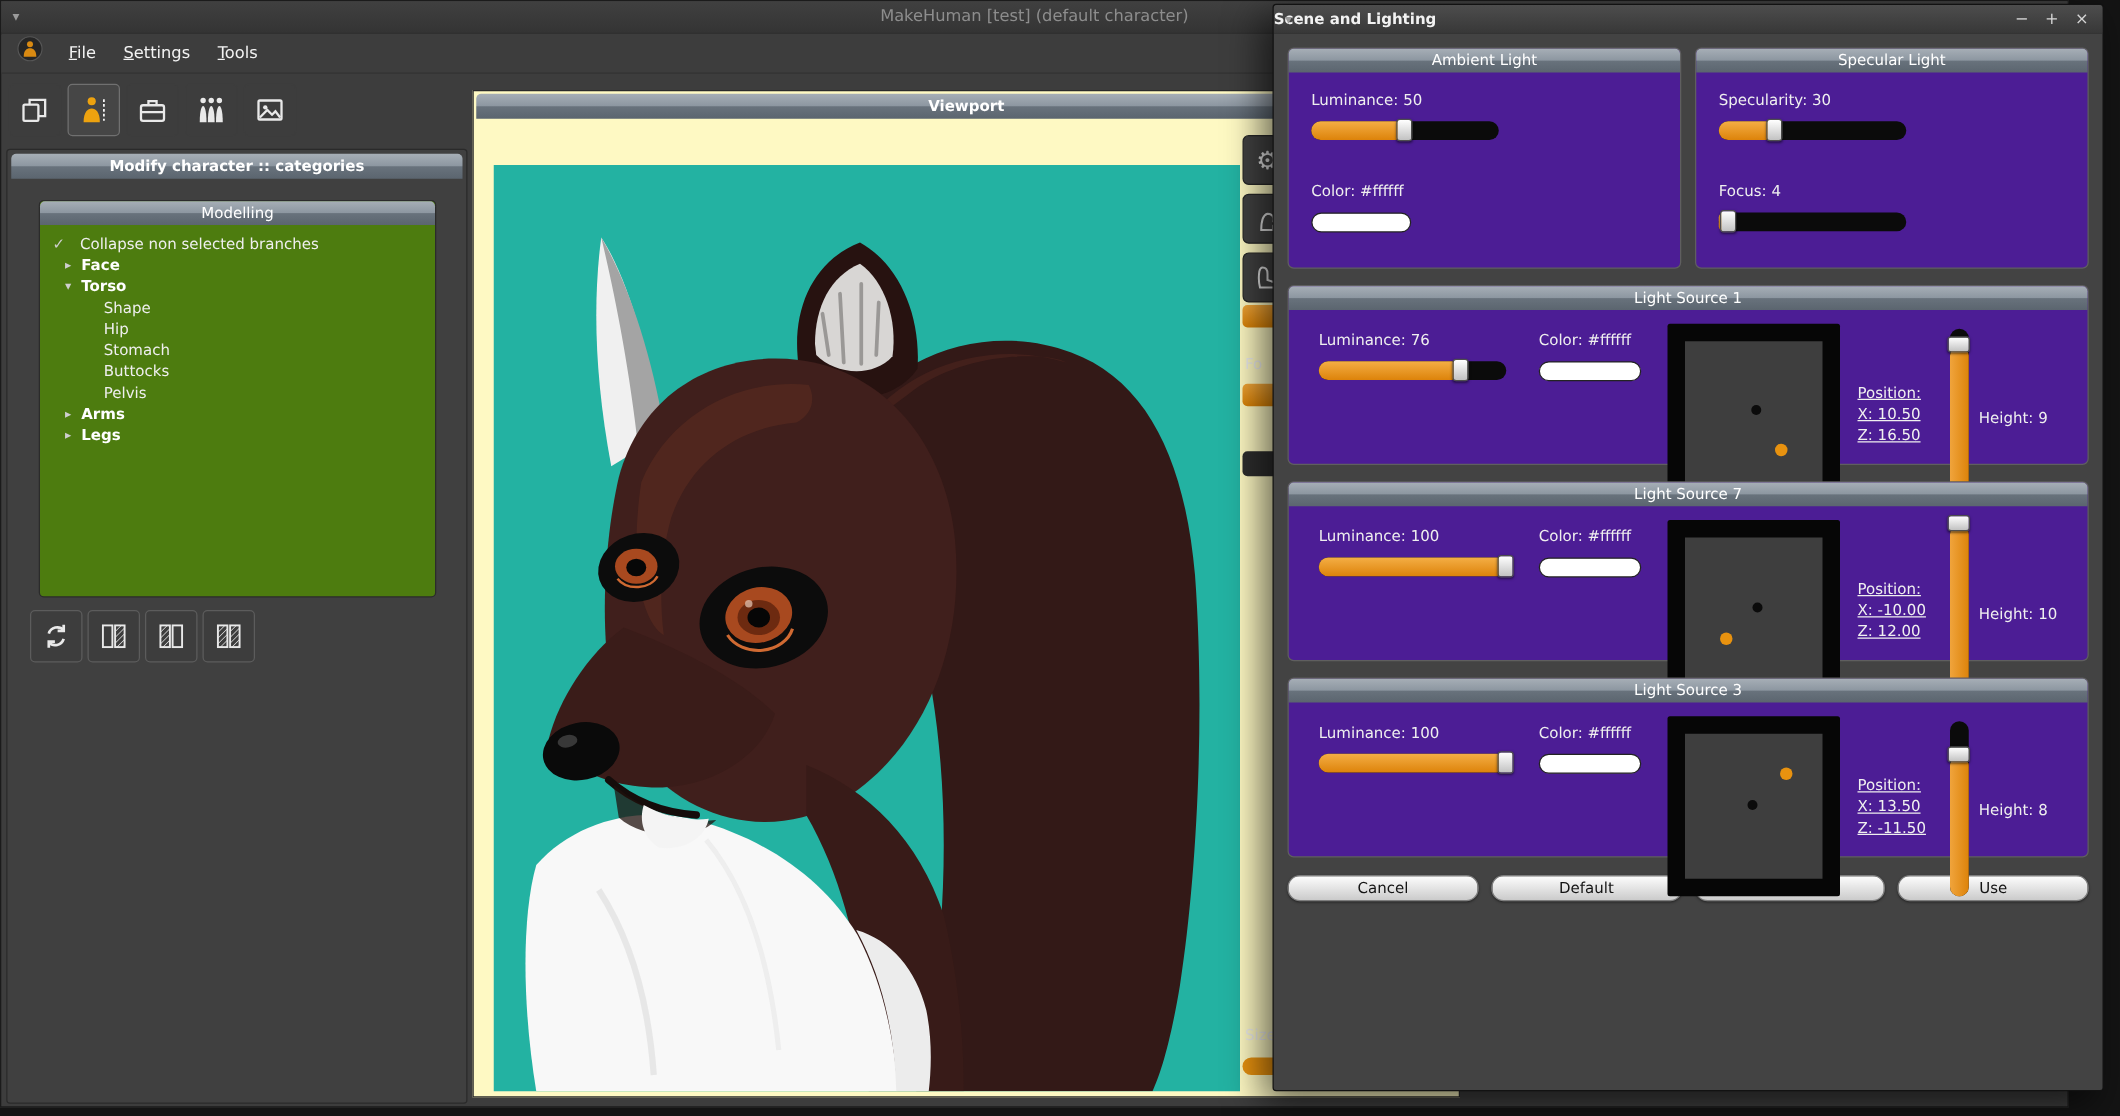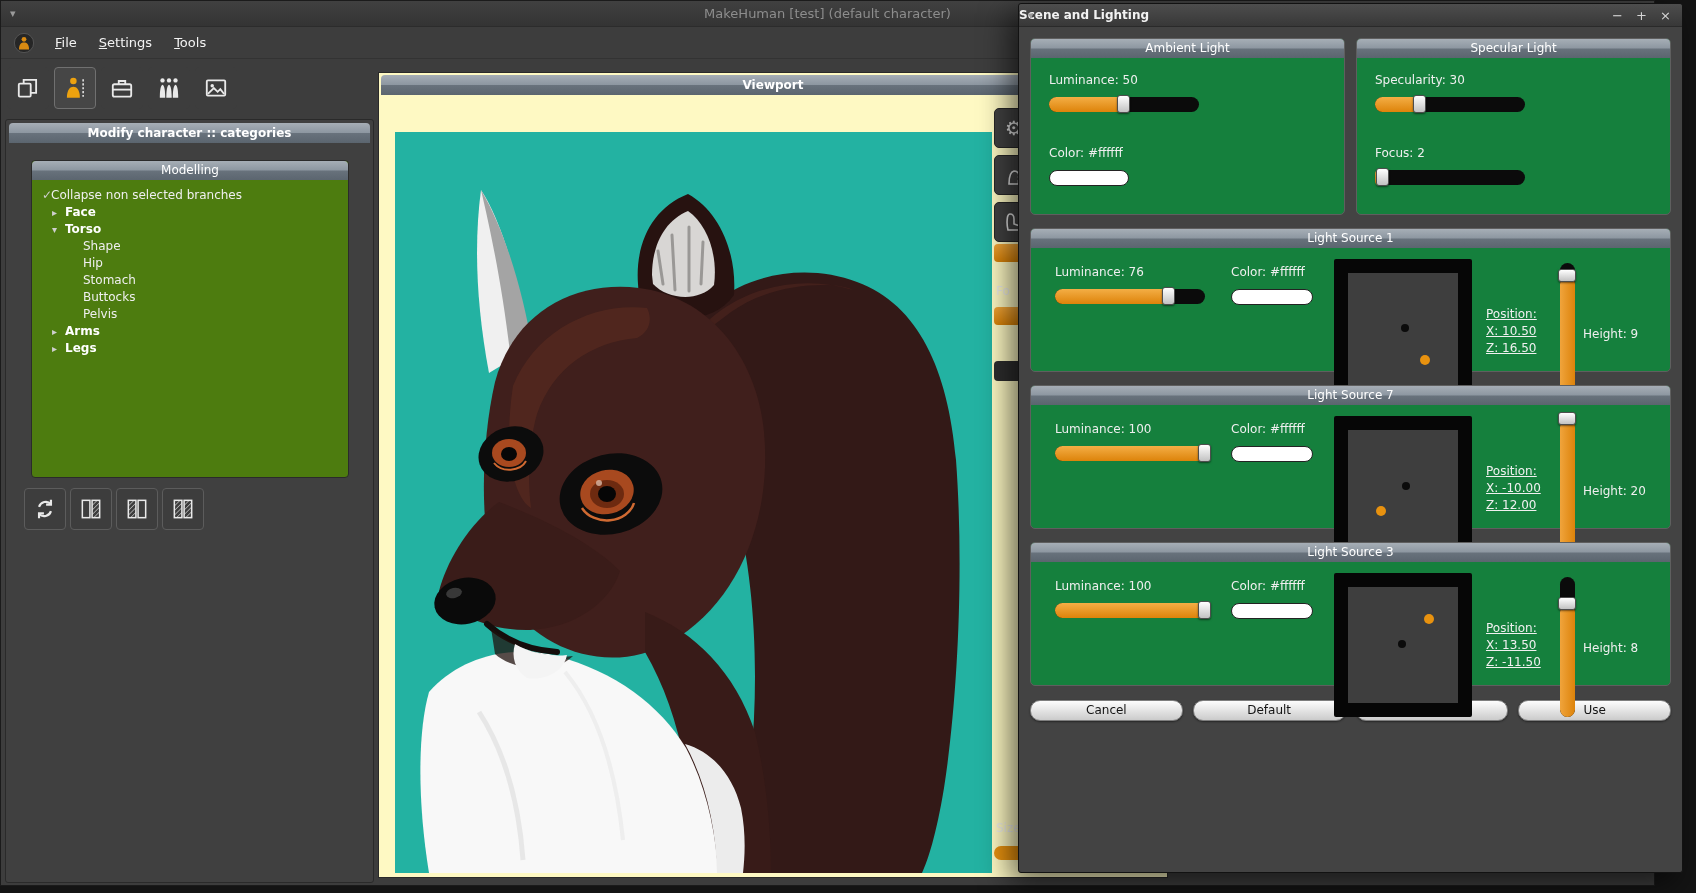--- a/index.html
+++ b/index.html
@@ -7,21 +7,21 @@
     font-family:"DejaVu Sans","Liberation Sans",sans-serif; font-size:12px; color:#ececec; }
 
   
   #main-window { position:absolute; left:0; top:0; width:1655px; height:886px;
     background:#3d3d3d; border:1px solid #1b1b1b; }
   #titlebar { position:absolute; left:0; top:0; right:0; height:26px;
     background:linear-gradient(#404040,#343434); border-bottom:1px solid #2c2c2c; }
   .win-arrow { position:absolute; left:9px; top:0; line-height:26px; color:#9a9a9a; font-size:11px; }
   #titlebar .title { display:block; text-align:center; line-height:26px; color:#8d8d8d; font-size:13px; }
   #menubar { position:absolute; left:0; top:27px; right:0; height:31px; background:#3d3d3d;
-    border-bottom:1px solid #333; display:flex; align-items:center; }
+    border-bottom:1px solid #333; display:flex; }
   #menubar .logo { width:22px; height:22px; margin:0 9px 0 12px; }
   .menu-item { display:inline-block; padding:0 11px; line-height:30px; color:#f3f3f3; font-size:13px; }
   .menu-item::first-letter { text-decoration:underline; }
 
   #main-toolbar { position:absolute; left:6px; top:66px; display:flex; gap:5px; }
   .tool-btn { width:42px; height:42px; background:#3d3d3d; border:1px solid #3d3d3d; border-radius:4px;
     display:flex; align-items:center; justify-content:center; }
   .tool-btn.active { border-color:#707070; background:#464646; }
 
   
@@ -32,21 +32,21 @@
   
   #left-panel { position:absolute; left:4px; top:118px; width:369px; height:764px;
     background:#404040; border:1px solid #2a2a2a; border-radius:3px; }
   #left-header { margin:3px; font-weight:bold; }
   #modelling-box { position:absolute; left:25px; top:40px; width:318px; height:318px;
     background:#4d7c0f; border:1px solid #2b2b2b; border-radius:4px; }
   .tree { padding-top:7px; }
   .tree-row { height:17px; line-height:17px; position:relative; color:#e4e4e4; }
   .tree-row .glyph { position:absolute; color:#cfcfcf; font-size:10px; top:0; }
   .t-check .glyph { left:10px; font-size:12px; }
-  .t-check .lbl { margin-left:19px; }
+  .t-check .lbl { margin-left:32px; }
   .t-branch .glyph { left:20px; }
   .t-branch .lbl { margin-left:33px; font-weight:bold; color:#fff; }
   .t-leaf .lbl { margin-left:51px; }
   #symmetry-row { position:absolute; left:0; top:368px; width:100%; height:44px; }
   .sym-btn { position:absolute; top:0; width:42px; height:42px; background:#3d3d3d;
     border:1px solid #5c5c5c; border-radius:4px; display:flex; align-items:center; justify-content:center; }
 
   
   #viewport-panel { position:absolute; left:377px; top:71px; width:790px; height:806px;
     background:#fef9c3; border:1px solid #2a2a2a; }
@@ -72,21 +72,21 @@
     box-shadow:-8px 10px 30px rgba(0,0,0,.6); }
   #d-titlebar { position:relative; height:23px; background:linear-gradient(#4d4d4d,#383838);
     border-bottom:1px solid #2a2a2a; border-radius:3px 3px 0 0; }
   #d-titlebar .d-title { text-align:center; line-height:23px; font-weight:bold; color:#f2f2f2; }
   #d-titlebar .win-arrow { line-height:23px; }
   .d-controls { position:absolute; right:10px; top:0; height:23px; display:flex; gap:11px;
     align-items:center; color:#d5d5d5; font-size:13px; }
   .d-ctl { width:13px; text-align:center; }
   #d-content { position:absolute; left:0; top:23px; right:0; bottom:0; padding:11px; }
 
-  .gbox { position:relative; background:#15803d; border:1px solid #5f5f5f; border-radius:5px; }
+  .gbox { position:relative; background:#4c1d95; border:1px solid #5f5f5f; border-radius:5px; }
   .box-hdr { height:19px; line-height:19px; }
   .top-row { display:flex; gap:11px; height:177px; }
   .top-panel { flex:1; }
   .ls-panel { margin-top:13px; height:144px; }
 
   .lbl { position:absolute; color:#efefef; white-space:nowrap; }
 
   .hslider { position:absolute; height:15px; background:#0b0b0b; border-radius:8px; }
   .hfill { position:absolute; left:0; top:0; bottom:0; min-width:8px;
     background:linear-gradient(#f4ae45,#dd830a); border-radius:8px; }
@@ -399,21 +399,21 @@
       </div>
 
       <div class="gbox top-panel">
         <div class="box-hdr hdr">Specular Light</div>
         <div class="lbl r1-lbl">Specularity: 30</div>
         <div class="hslider r1-ctl">
           <div class="hfill" style="width: 30%;">
               <div class="knob"></div>
             </div>
         </div>
-        <div class="lbl r2-lbl">Focus: 2</div>
+        <div class="lbl r2-lbl">Focus: 4</div>
         <div class="hslider r2-ctl">
           <div class="hfill" style="width: 1%;">
               <div class="knob"></div>
             </div>
         </div>
       </div>
 
     </div>
 
     <div class="gbox ls-panel">
@@ -464,21 +464,21 @@
       <div class="pos-block">
         <div>Position:</div>
         <div>X: -10.00</div>
         <div>Z: 12.00</div>
       </div>
       <div class="vslider">
         <div class="vfill" style="height: 100%;">
             <div class="vknob"></div>
           </div>
       </div>
-      <div class="lbl ls-height-lbl">Height: 20</div>
+      <div class="lbl ls-height-lbl">Height: 10</div>
     </div>
 
     <div class="gbox ls-panel">
       <div class="box-hdr hdr">Light Source 3</div>
       <div class="lbl ls-lum-lbl">Luminance: 100</div>
       <div class="hslider ls-lum-slider">
         <div class="hfill" style="width: 100%;">
             <div class="knob"></div>
           </div>
       </div>

